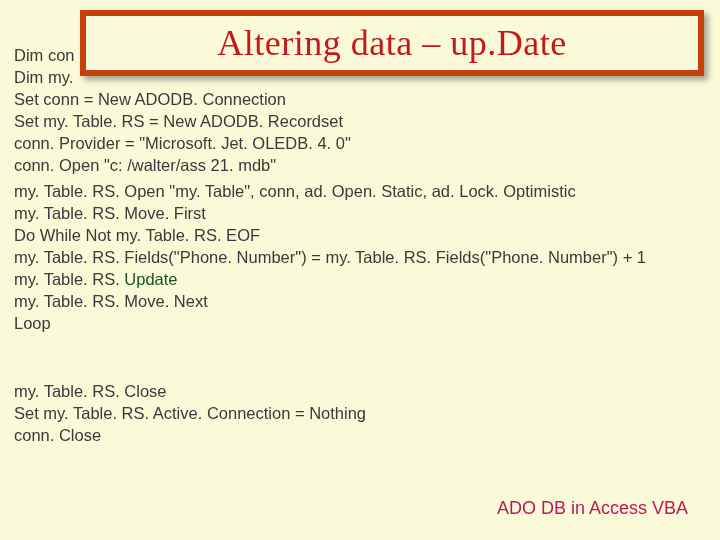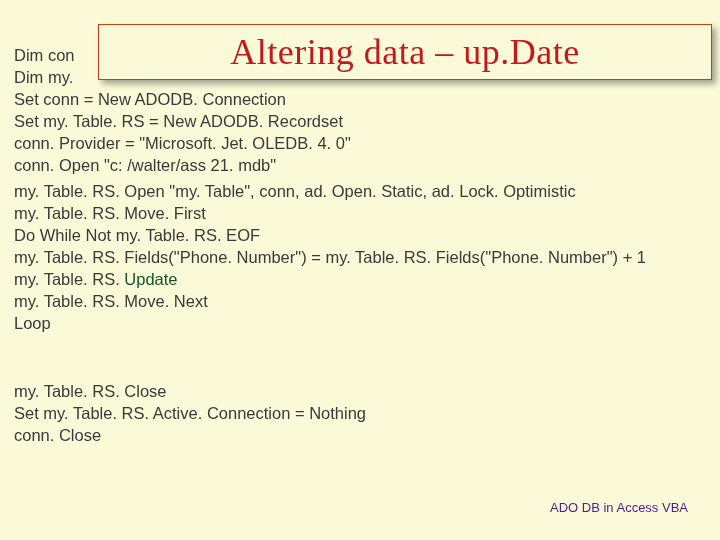--- a/index.html
+++ b/index.html
@@ -7,31 +7,30 @@
     padding: 0;
     width: 720px;
     height: 540px;
     background: #fafad8;
     font-family: Arial, Helvetica, sans-serif;
     overflow: hidden;
     position: relative;
   }
   .title-box {
     position: absolute;
-    top: 24px;
+    top: 10px;
     left: 80px;
     width: 612px;
     height: 54px;
     background: #fafad8;
-    border: 1px solid #c2410c;
+    border: 6px solid #c2410c;
     box-shadow: 4px 4px 6px rgba(0,0,0,0.35);
     display: flex;
     align-items: center;
     justify-content: center;
-    margin-left: 18px;
   }
   .title-text {
     font-family: Georgia, 'Times New Roman', serif;
     font-size: 36px;
     font-weight: 400;
     color: #c4181a;
     letter-spacing: 0.5px;
   }
   .code-block {
     position: absolute;
@@ -44,23 +43,23 @@
   }
   .block1 { top: 20px; margin-top: 24px; }
   .block2 { top: 180px; }
   .block3 { top: 380px; }
   .hl { color: #14532d; }
   .footer {
     position: absolute;
     right: 32px;
     bottom: 24px;
     text-align: left;
-    font-size: 13px;
+    font-size: 18px;
     line-height: 16px;
-    color: #4c1d95;
+    color: #be185d;
   }
 </style>
 </head>
 <body>
 
 <div class="code-block block1"><span>Dim con</span>
 <span>Dim my.</span>
 <span>Set conn = New ADODB. Connection</span>
 <span>Set my. Table. RS = New ADODB. Recordset</span>
 <span>conn. Provider = "Microsoft. Jet. OLEDB. 4. 0"</span>

